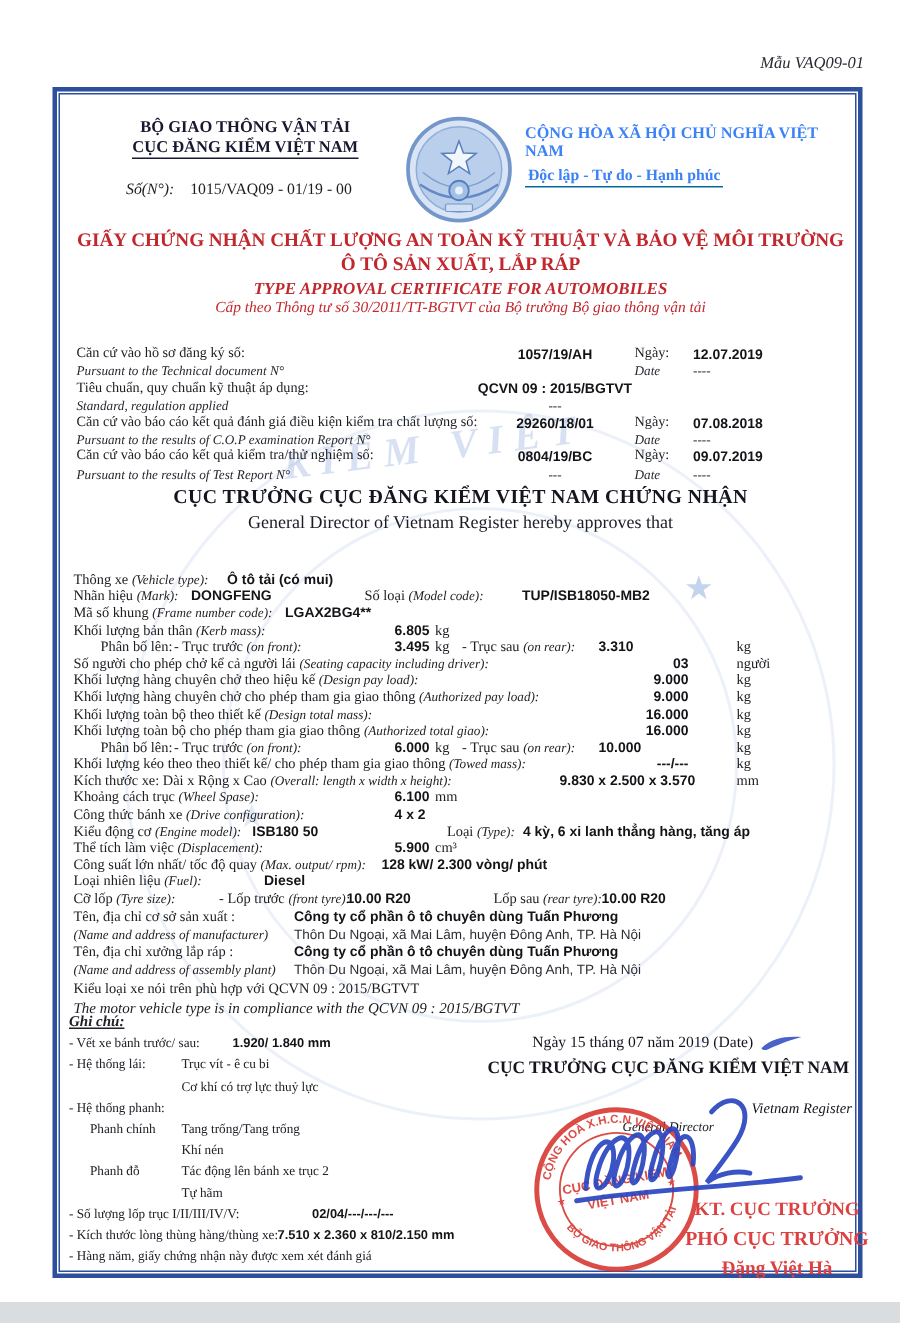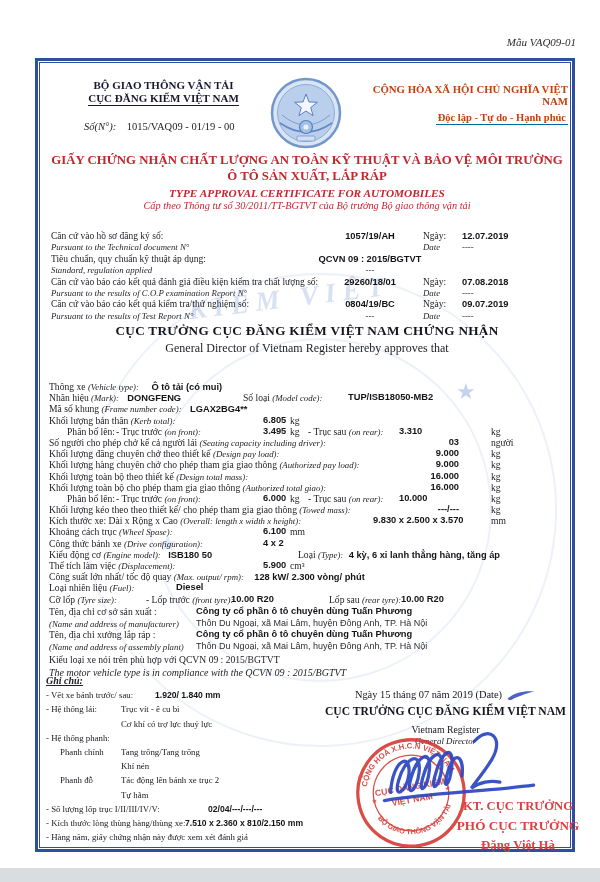--- a/index.html
+++ b/index.html
@@ -19,21 +19,21 @@
   .wm-text{position:absolute;left:150px;top:222px;transform:rotate(-7deg);
     font-size:27px;font-weight:bold;font-style:italic;letter-spacing:7px;
     color:rgba(122,156,214,0.30);white-space:nowrap;}
   .wm-star{position:absolute;color:rgba(150,176,222,0.55);font-size:22px;}
   
   .hdr-left{position:absolute;left:18px;top:18px;width:215px;text-align:center;font-size:11px;font-weight:bold;color:#181830;}
   .hdr-left .agency{display:inline-block;border-bottom:1px solid #181830;padding-bottom:1px;margin-top:1px;}
   .num-line{position:absolute;left:46px;top:60px;font-size:10.5px;font-weight:normal;white-space:nowrap;}
   .num-line .nlab{font-style:italic;}
   .num-line .nval{font-family:"Liberation Serif",serif;margin-left:8px;}
-  .hdr-right{position:absolute;left:312px;top:22px;width:218px;text-align:right;color:#c2410c;}
+  .hdr-right{position:absolute;left:312px;top:22px;width:218px;text-align:left;color:#3b82f6;}
   .hdr-right .country{font-size:10.8px;font-weight:bold;}
   .hdr-right .motto{display:inline-block;font-size:10.5px;font-weight:bold;border-bottom:1px solid #0369a1;padding:0 2px 1px;margin-top:2px;}
   .emblem{position:absolute;left:232px;top:16px;width:72px;height:72px;opacity:.95;}
   
   .title-blk{position:absolute;left:10px;top:92px;width:518px;text-align:center;color:#c1272d;}
   .t1{font-size:12.8px;font-weight:bold;line-height:15px;}
   .t2{font-size:12.8px;font-weight:bold;line-height:16px;}
   .t3{font-size:11.3px;font-weight:bold;font-style:italic;margin-top:3px;}
   .t4{font-size:10.3px;font-style:italic;margin-top:1px;}
   
@@ -70,21 +70,21 @@
   
   .notes{position:absolute;left:8px;top:613px;width:330px;font-size:8.8px;color:#202028;}
   .nrow{position:relative;height:14.2px;line-height:14.2px;white-space:nowrap;}
   .gc{font-weight:bold;font-style:italic;font-size:10px;text-decoration:underline;}
   .nbv{font-family:"Liberation Sans",sans-serif;font-weight:bold;font-size:8.6px;color:#141418;}
   .nvt{left:109px;} .nv2{left:75px;} .nl2{left:14px;} .nvl{left:162px;} .nvb{left:139px;}
   
   .sig-blk{position:absolute;left:285px;top:628px;width:245px;text-align:center;color:#15151f;}
   .sg-date{font-size:10.4px;white-space:nowrap;}
   .sg-org{font-size:11.6px;font-weight:bold;margin-top:3px;white-space:nowrap;}
-  .sg-vr{font-size:9.8px;margin-top:6px;}
+  .sg-vr{font-size:9.8px;font-style:italic;margin-top:16px;text-align:right;}
   .sg-gd{font-size:8.8px;font-style:italic;margin-top:1px;}
   .stamp{position:absolute;left:315px;top:674px;width:116px;height:116px;transform:rotate(-10deg);}
   .sig-scribble{position:absolute;left:338px;top:668px;width:164px;height:94px;}
   .red-names{position:absolute;left:405px;top:738px;width:150px;text-align:center;color:#dd4040;}
   .rn1{font-size:12.6px;font-weight:bold;white-space:nowrap;}
   .rn2{font-size:13.2px;font-weight:bold;white-space:nowrap;margin-top:4px;}
   .rn3{font-size:12.8px;font-weight:bold;white-space:nowrap;margin-top:4px;}
   .swoosh{display:inline-block;vertical-align:middle;margin-left:4px;}
 </style>
 </head>
@@ -192,40 +192,40 @@
       <span>Nhãn hiệu</span> <i class="en">(Mark):</i>
       <span class="bv" style="margin-left:6px;">DONGFENG</span>
       <span class="p mdl"><span>Số loại</span> <i class="en">(Model code):</i></span>
       <span class="p bv mdv">TUP/ISB18050-MB2</span>
     </div>
     <div class="row">
       <span>Mã số khung</span> <i class="en">(Frame number code):</i>
       <span class="bv" style="margin-left:6px;">LGAX2BG4**</span>
     </div>
     <div class="row">
-      <span>Khối lượng bản thân</span> <i class="en">(Kerb total):</i>
+      <span>Khối lượng bản thân</span> <i class="en">(Kerb mass):</i>
       <span class="p bv c1">6.805</span>
       <span class="p un u1">kg</span>
     </div>
     <div class="row ind">
       <span>Phân bố lên:</span>
       <span class="p lfr"><span>- Trục trước</span> <i class="en">(on front):</i></span>
       <span class="p bv c1">3.495</span>
       <span class="p un u1">kg</span>
       <span class="p l2"><span>- Trục sau</span> <i class="en">(on rear):</i></span>
       <span class="p bv c2">3.310</span>
       <span class="p un u2">kg</span>
     </div>
     <div class="row">
       <span>Số người cho phép chở kể cả người lái</span> <i class="en">(Seating capacity including driver):</i>
       <span class="p bv cR">03</span>
       <span class="p un uR">người</span>
     </div>
     <div class="row">
-      <span>Khối lượng đăng chuyên chở theo thiết kế</span> <i class="en">(Design pay load):</i>
+      <span>Khối lượng hàng chuyên chở theo hiệu kế</span> <i class="en">(Design pay load):</i>
       <span class="p bv cR">9.000</span>
       <span class="p un uR">kg</span>
     </div>
     <div class="row">
       <span>Khối lượng hàng chuyên chở cho phép tham gia giao thông</span> <i class="en">(Authorized pay load):</i>
       <span class="p bv cR">9.000</span>
       <span class="p un uR">kg</span>
     </div>
     <div class="row">
       <span>Khối lượng toàn bộ theo thiết kế</span> <i class="en">(Design total mass):</i>

